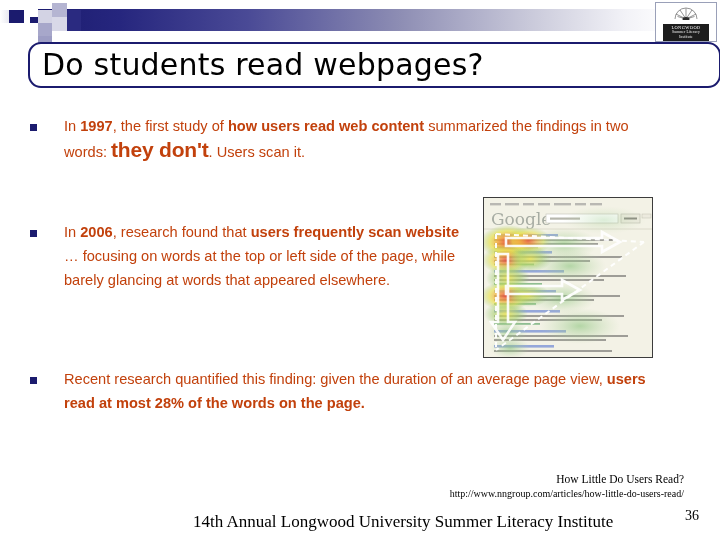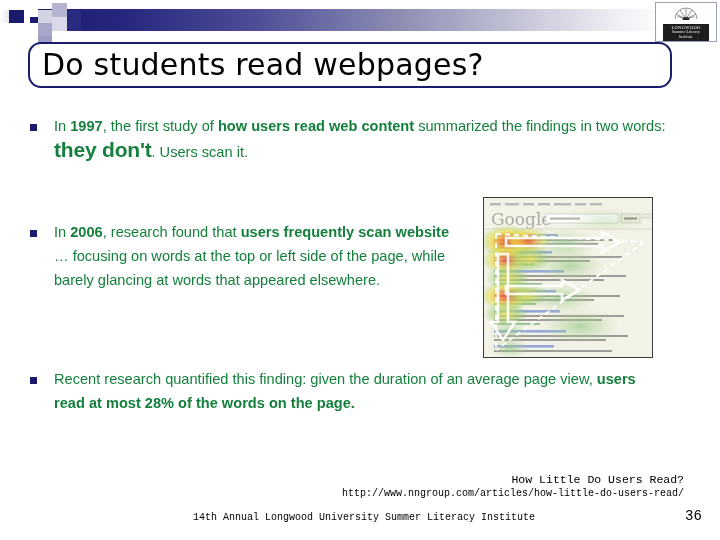--- a/index.html
+++ b/index.html
@@ -80,21 +80,21 @@
     padding: 1px 0 1px 0;
     font-family: "Liberation Serif", serif;
   }
   #logo-bar .l2 { font-size: 3.6px; letter-spacing: 0.2px; }
   #logo-bar .l3 { font-size: 3.6px; letter-spacing: 0.2px; }
 
   
   #title-box {
     position: absolute;
     left: 28px; top: 42px;
-    width: 644px; height: 46px;
+    width: 693px; height: 46px;
     border: 2px solid #1b1b6e;
     border-radius: 13px;
     background: #ffffff;
     box-sizing: border-box;
   }
   #title-text {
     position: absolute;
     left: 12px; top: 0px;
     height: 42px;
     line-height: 42px;
@@ -116,24 +116,24 @@
     position: absolute;
     left: 30px;
   }
   .bullet-marker {
     position: absolute;
     left: 0px;
     width: 7px; height: 7px;
     background: #1b1b6e;
   }
   .bullet-text {
-    margin-left: 24px;
+    margin-left: 34px;
     font-size: 14.6px;
     line-height: 24px;
-    color: #15803d;
+    color: #c2410c;
     font-family: "Liberation Sans", sans-serif;
   }
   .bullet-text b { font-weight: bold; }
   .big-emph {
     font-size: 21px;
     font-weight: bold;
     letter-spacing: -0.2px;
   }
 
   #blk1 { top: 9px;  width: 640px; }
@@ -151,35 +151,35 @@
     border: 1px solid #3c3c3c;
     box-sizing: border-box;
     overflow: hidden;
     background: #e9ecd6;
   }
   #heatmap svg { display: block; }
 
   
   .footer-line {
     position: absolute;
-    font-family: Liberation Mono, monospace;
+    font-family: Liberation Serif, serif;
     color: #000000;
     white-space: nowrap;
   }
   #cite-title {
     right: 36px; top: 473px;
     font-size: 11.5px;
   }
   #cite-url {
     right: 36px; top: 488px;
     font-size: 10px;
   }
   #conf-name {
     left: 193px; top: 512px;
-    font-size: 10px;
+    font-size: 17px;
   }
   #slide-num {
     left: 685px; top: 508px;
     font-size: 14px;
     text-align: center;
   }
 </style>
 </head>
 <body>
 

